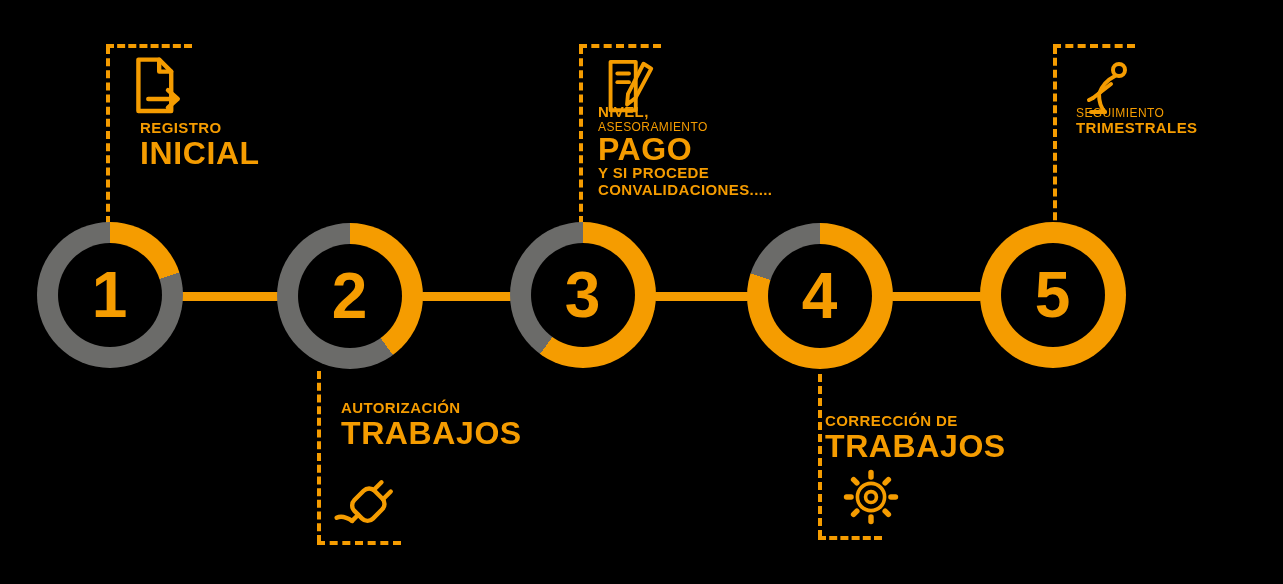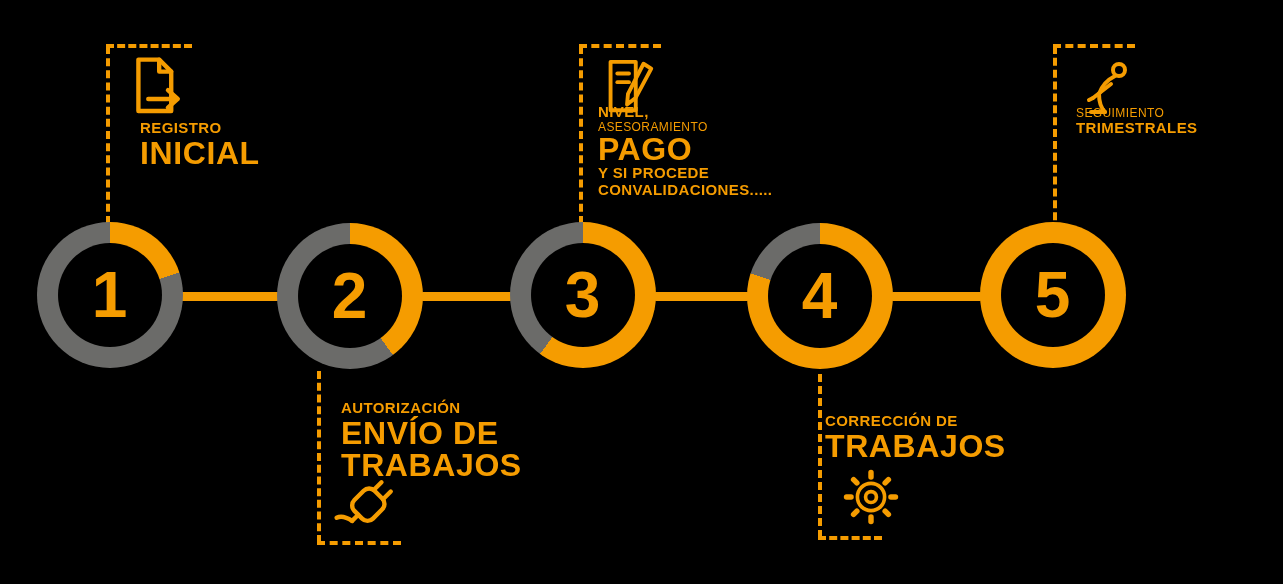--- a/index.html
+++ b/index.html
@@ -147,21 +147,20 @@
   </svg>
 </div>
 
 <div class="label" style="left:140px;top:120px">
   <div class="t-small">REGISTRO</div>
   <div class="t-large">INICIAL</div>
 </div>
 
 <div class="label" style="left:341px;top:400px">
   <div class="t-small">AUTORIZACIÓN</div>
-  <div class="t-large">ENVÍO DE</div>
   <div class="t-large">TRABAJOS</div>
 </div>
 
 <div class="label" style="left:598px;top:104px">
   <div class="t-small">NIVEL,</div>
   <div class="t-med">ASESORAMIENTO</div>
   <div class="t-large">PAGO</div>
   <div class="t-small">Y SI PROCEDE</div>
   <div class="t-small">CONVALIDACIONES.....</div>
 </div>

